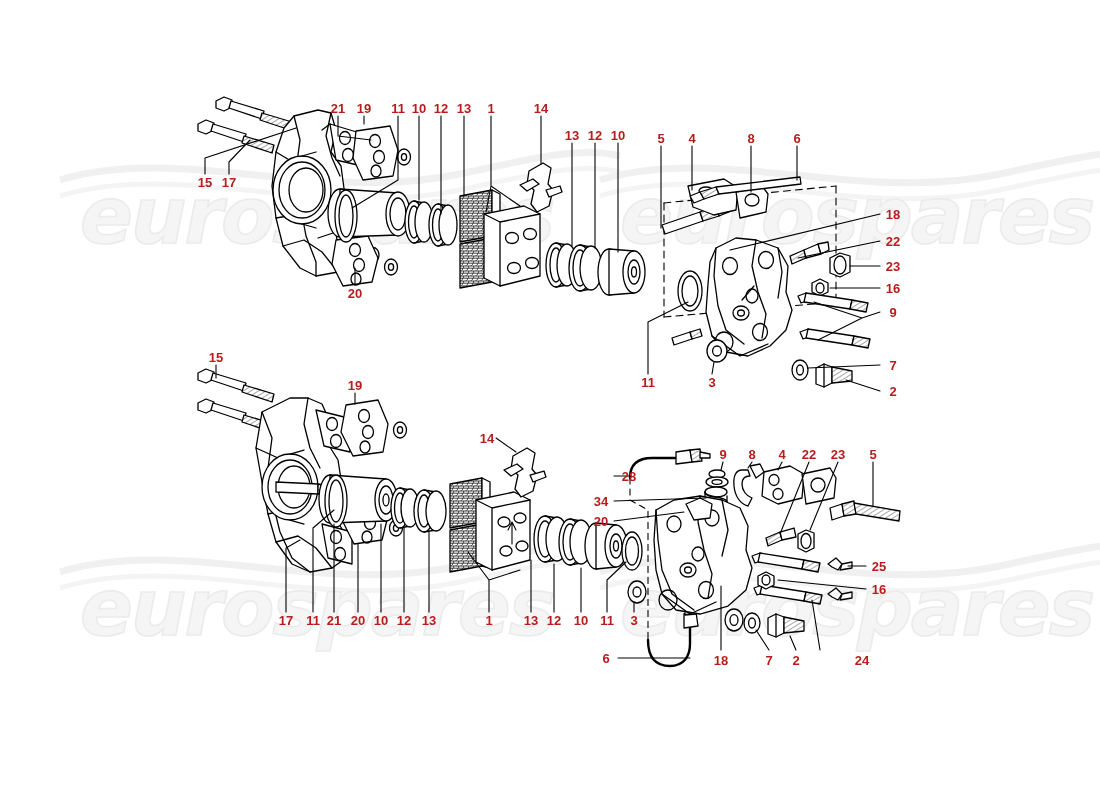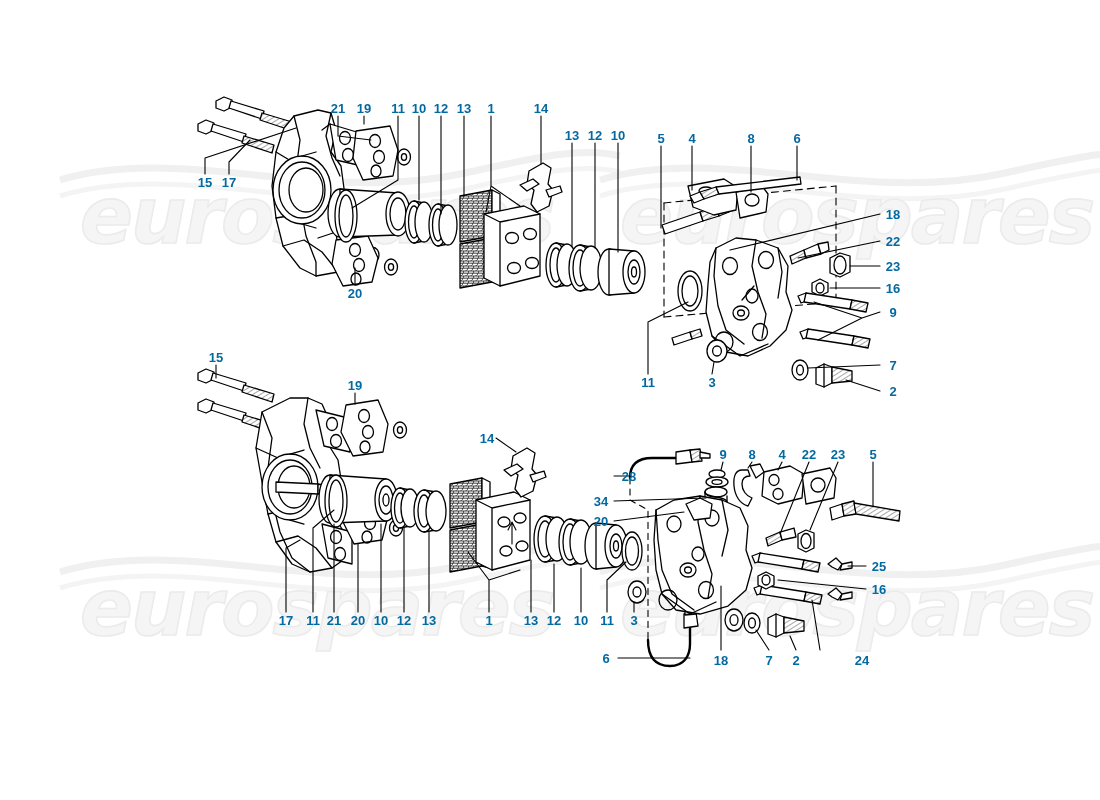--- a/index.html
+++ b/index.html
@@ -38,21 +38,21 @@
     position: absolute;
     left: 0; top: 0;
     width: 1100px;
     height: 800px;
   }
   .callout {
     position: absolute;
     font-family: "Liberation Sans", sans-serif;
     font-size: 13px;
     font-weight: 700;
-    color: #0369a1;
+    color: #b91c1c;
     line-height: 1;
     white-space: nowrap;
     transform: translate(-50%, -50%);
     text-align: right;
   }
 </style>
 </head>
 <body>
 
 <div id="page">

